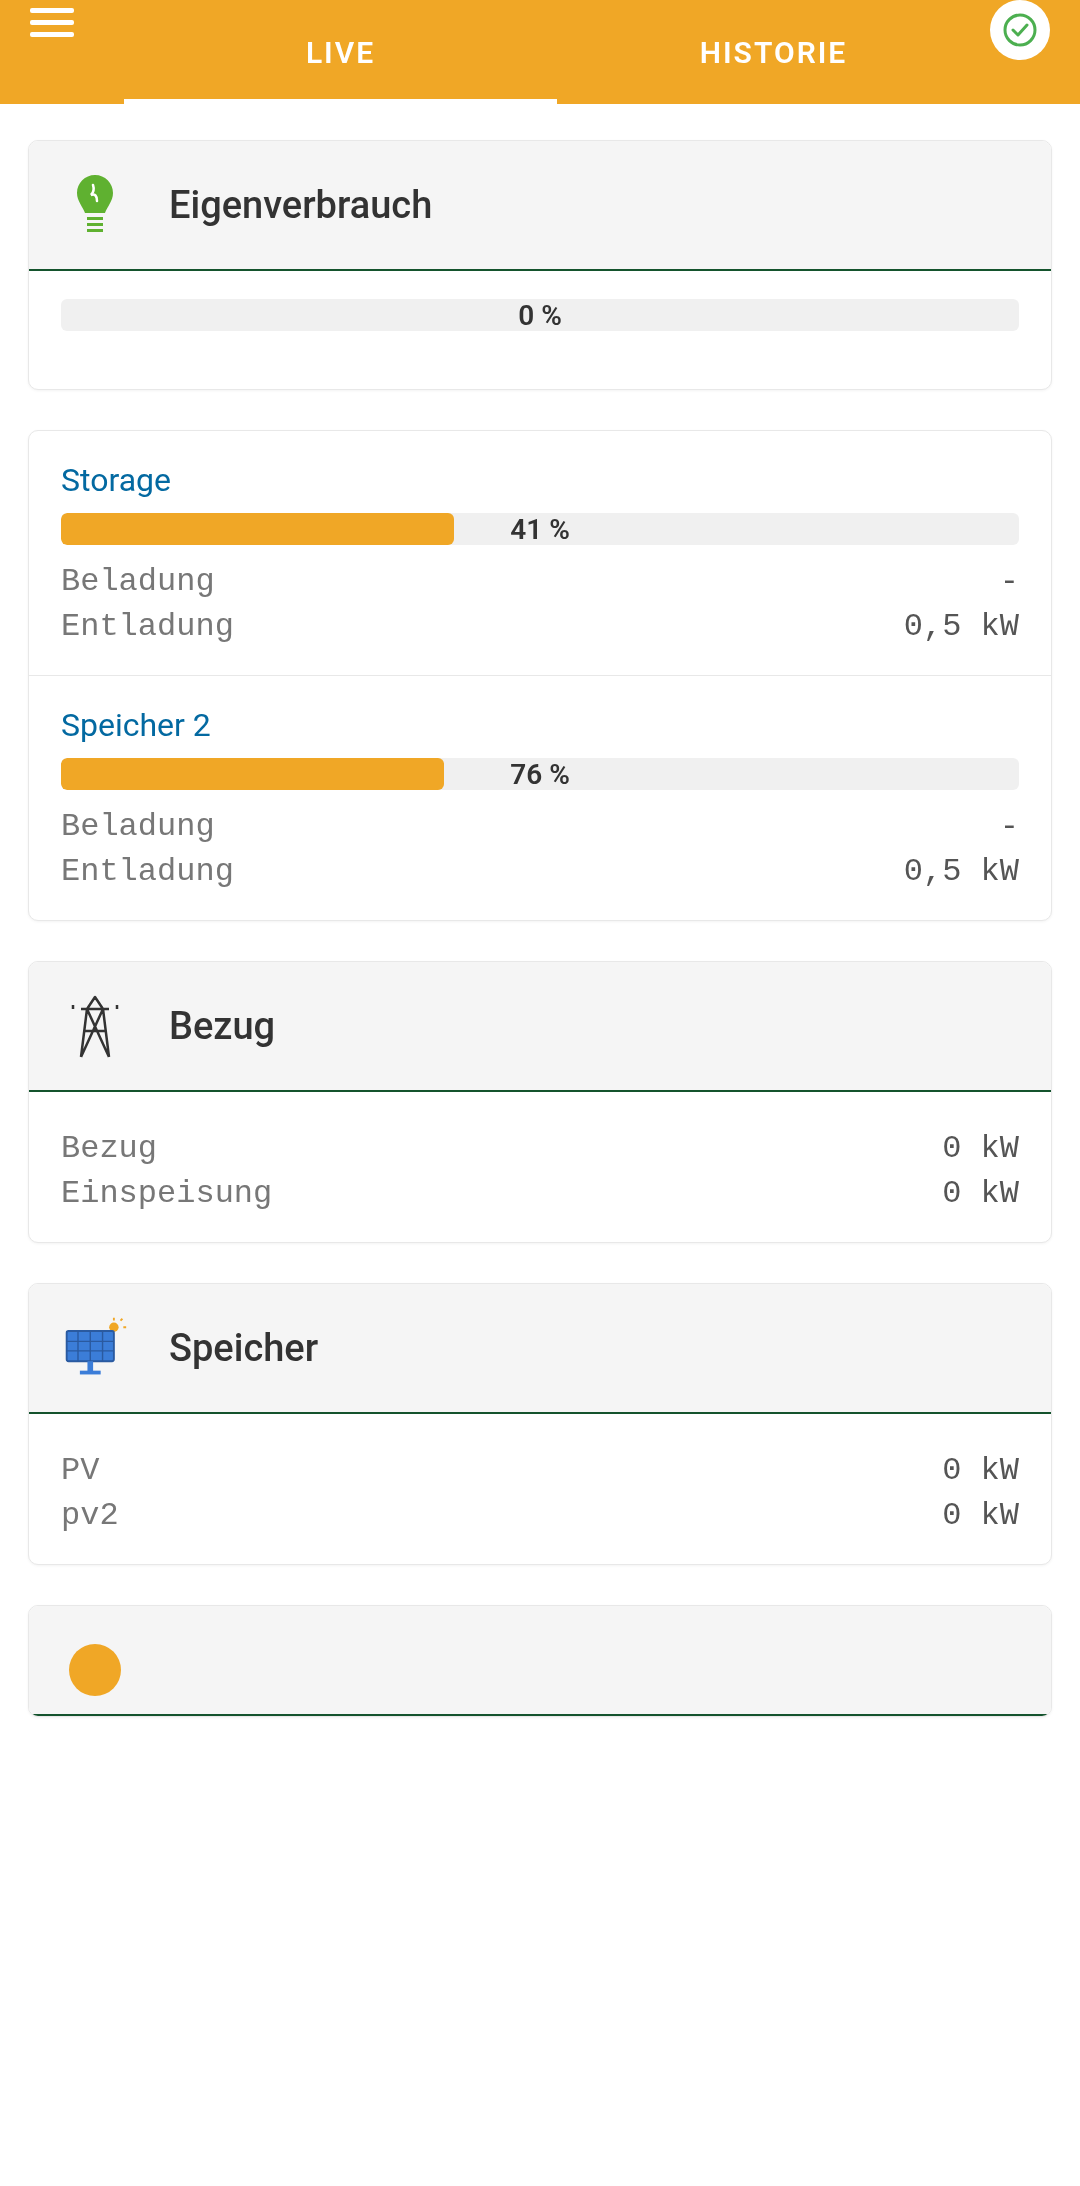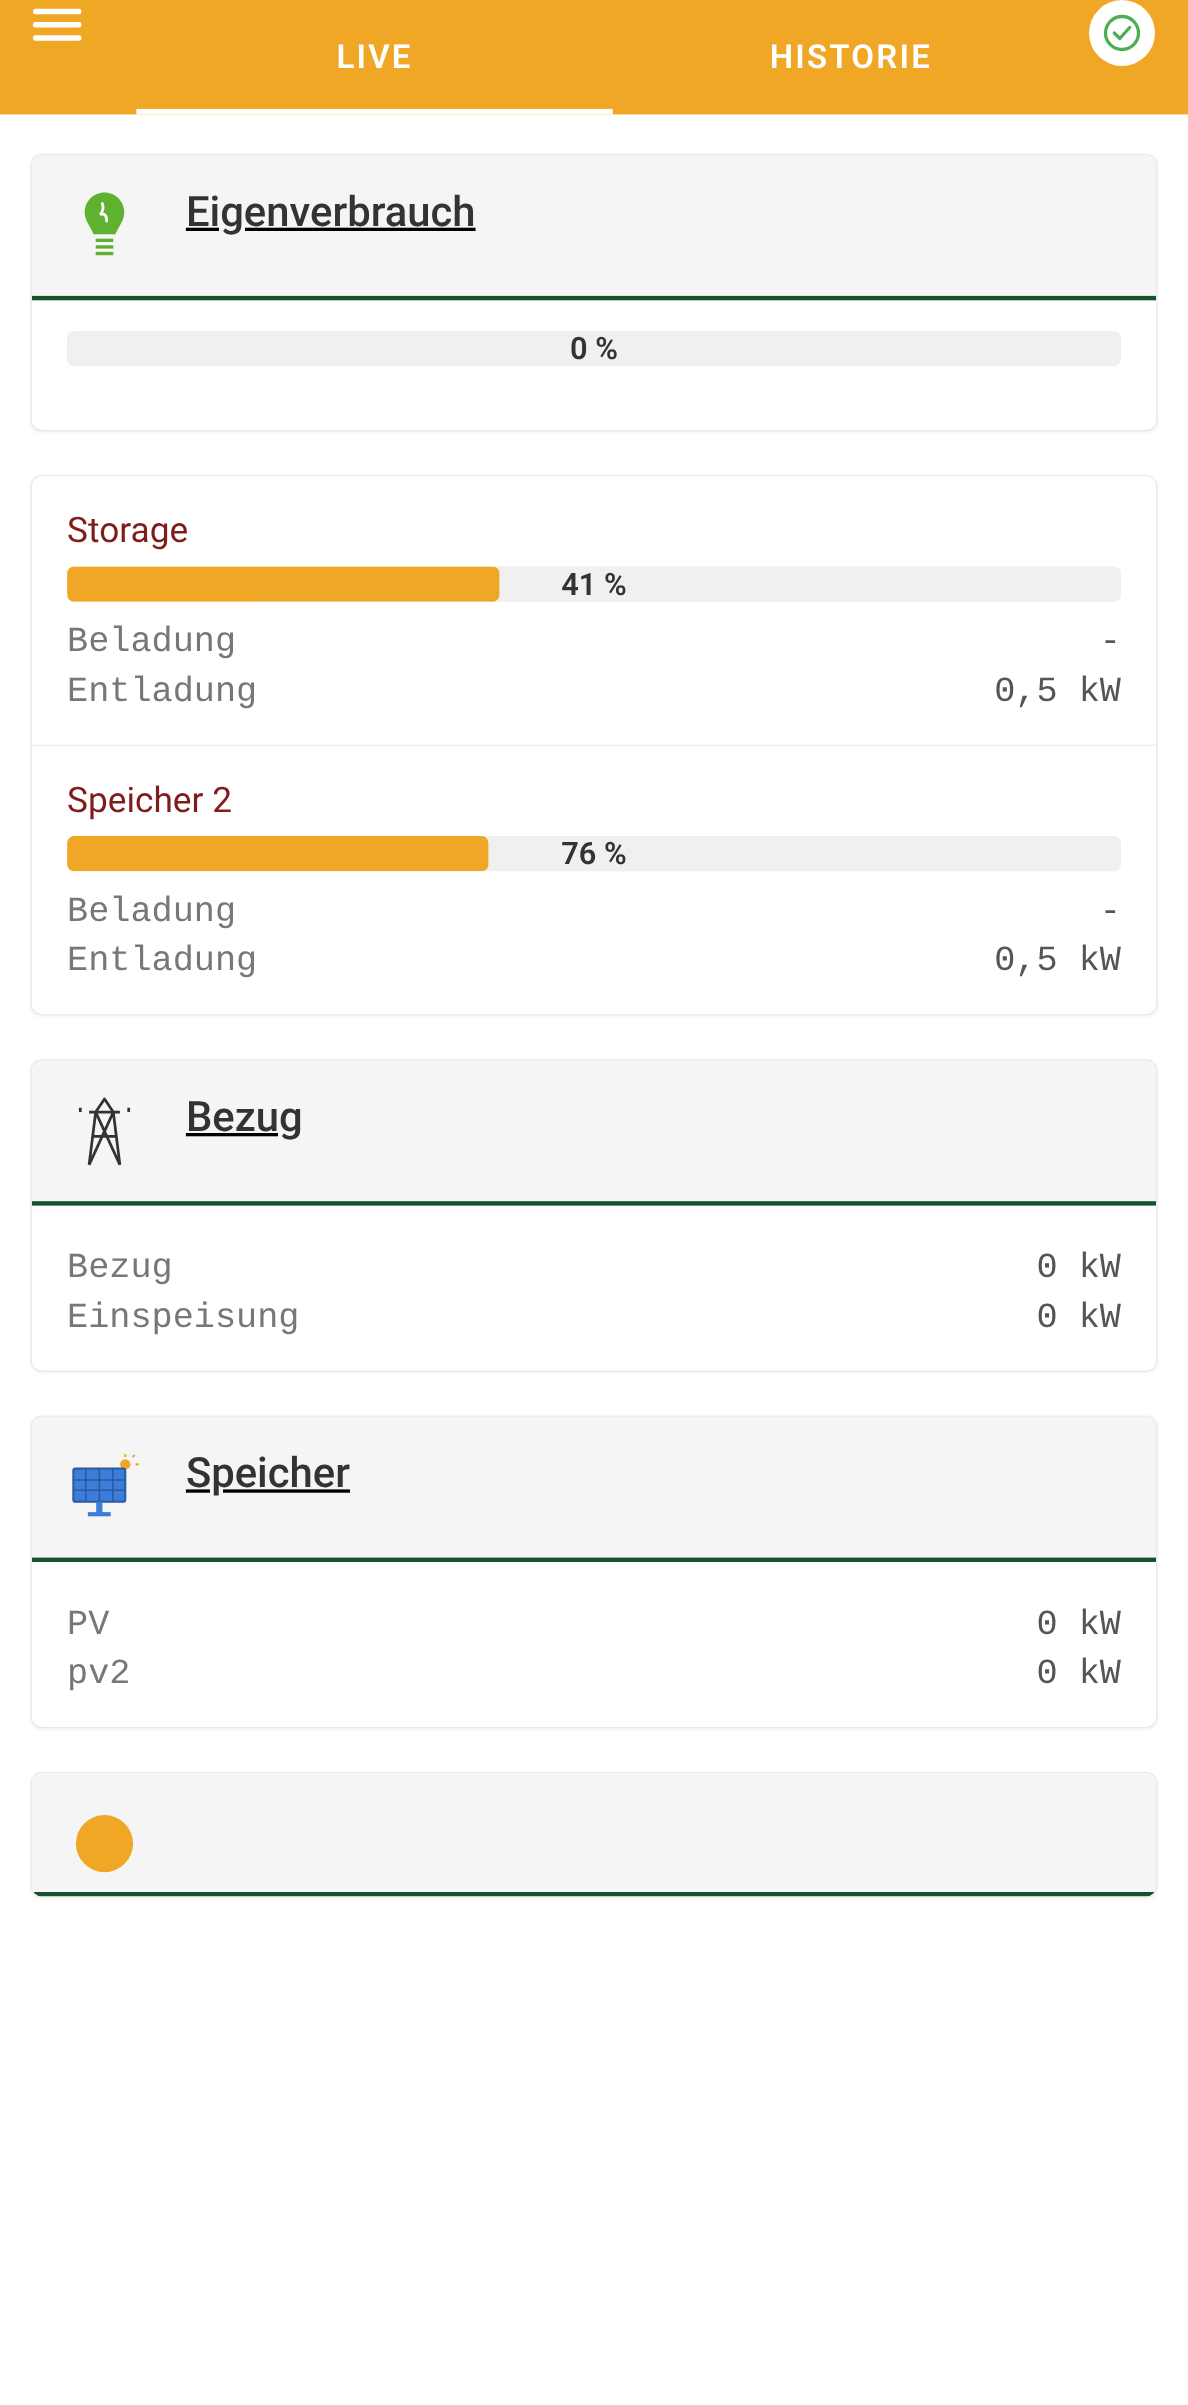--- a/index.html
+++ b/index.html
@@ -76,24 +76,23 @@
   border: 1px solid #e8e8e8;
   border-radius: 10px;
   margin-bottom: 40px;
   overflow: hidden;
   box-shadow: 0 1px 3px rgba(0,0,0,0.05);
 }
 .card-header {
   background: #f5f5f5;
   padding: 30px 32px;
   display: flex;
-  align-items: flex-start;
+  align-items: center;
   gap: 40px;
-  border-bottom: 4px solid #14532d;
-  text-decoration: underline;
+  border-bottom: 2px solid #14532d;
 }
 .card-header .icon {
   width: 68px;
   height: 68px;
   display: flex;
   align-items: center;
   justify-content: center;
 }
 .card-title {
   font-size: 38px;
@@ -105,21 +104,21 @@
 }
 .section {
   padding: 30px 32px;
   border-bottom: 1px solid #e8e8e8;
 }
 .section:last-child {
   border-bottom: none;
 }
 .section-label {
   font-size: 32px;
-  color: #7f1d1d;
+  color: #0369a1;
   margin-bottom: 14px;
 }
 .progress-bar {
   height: 32px;
   background: #f0f0f0;
   border-radius: 6px;
   position: relative;
   overflow: hidden;
   margin-bottom: 18px;
 }

